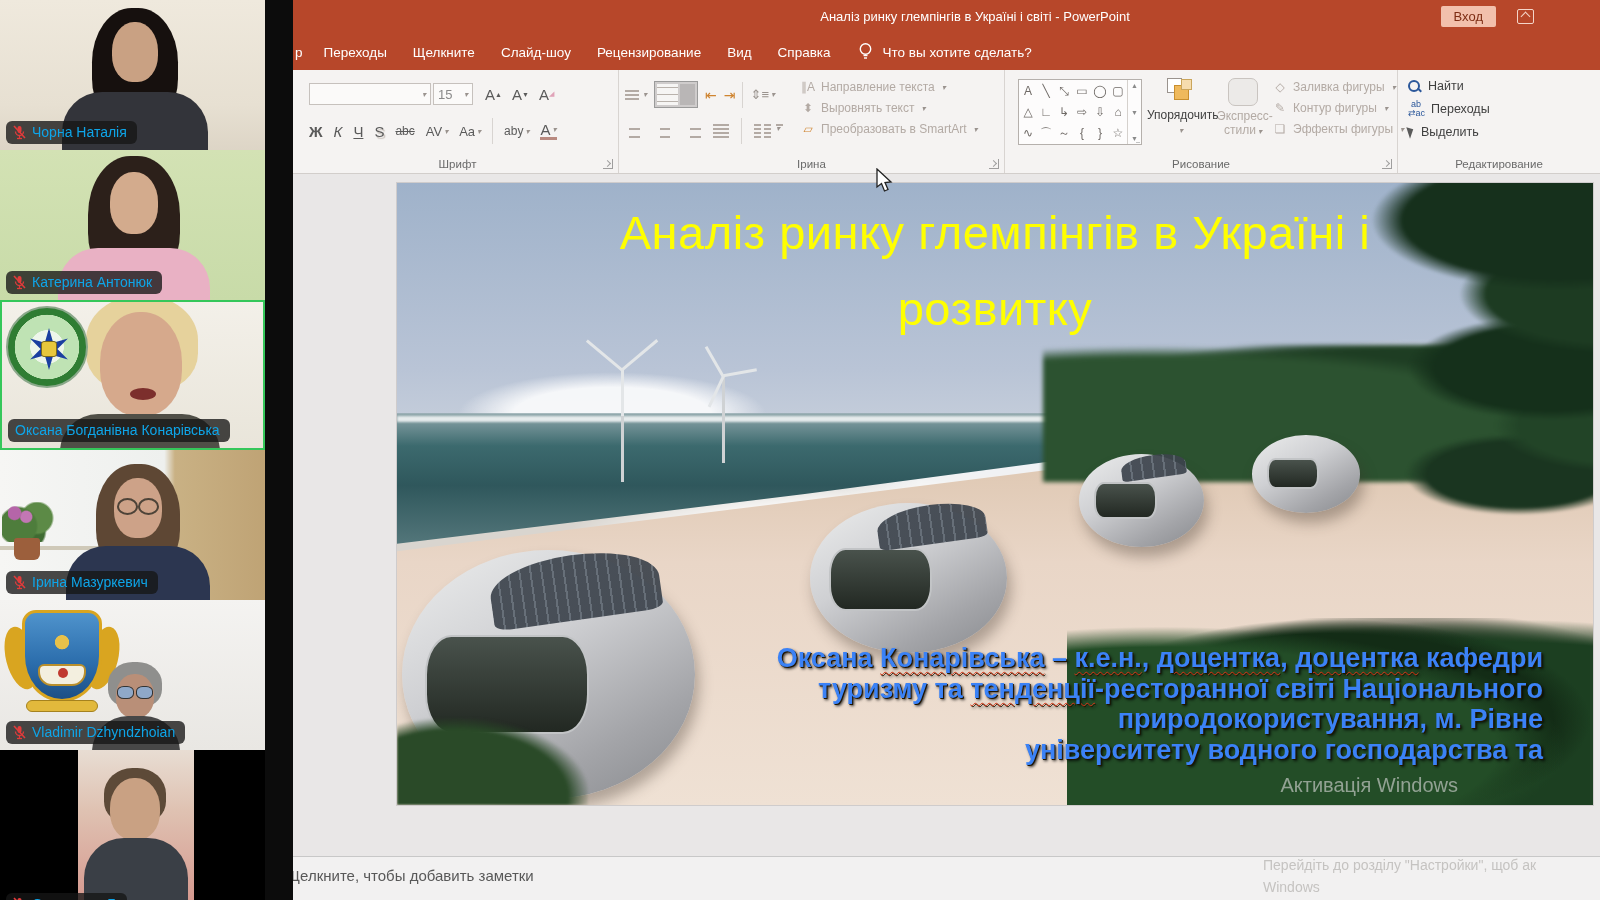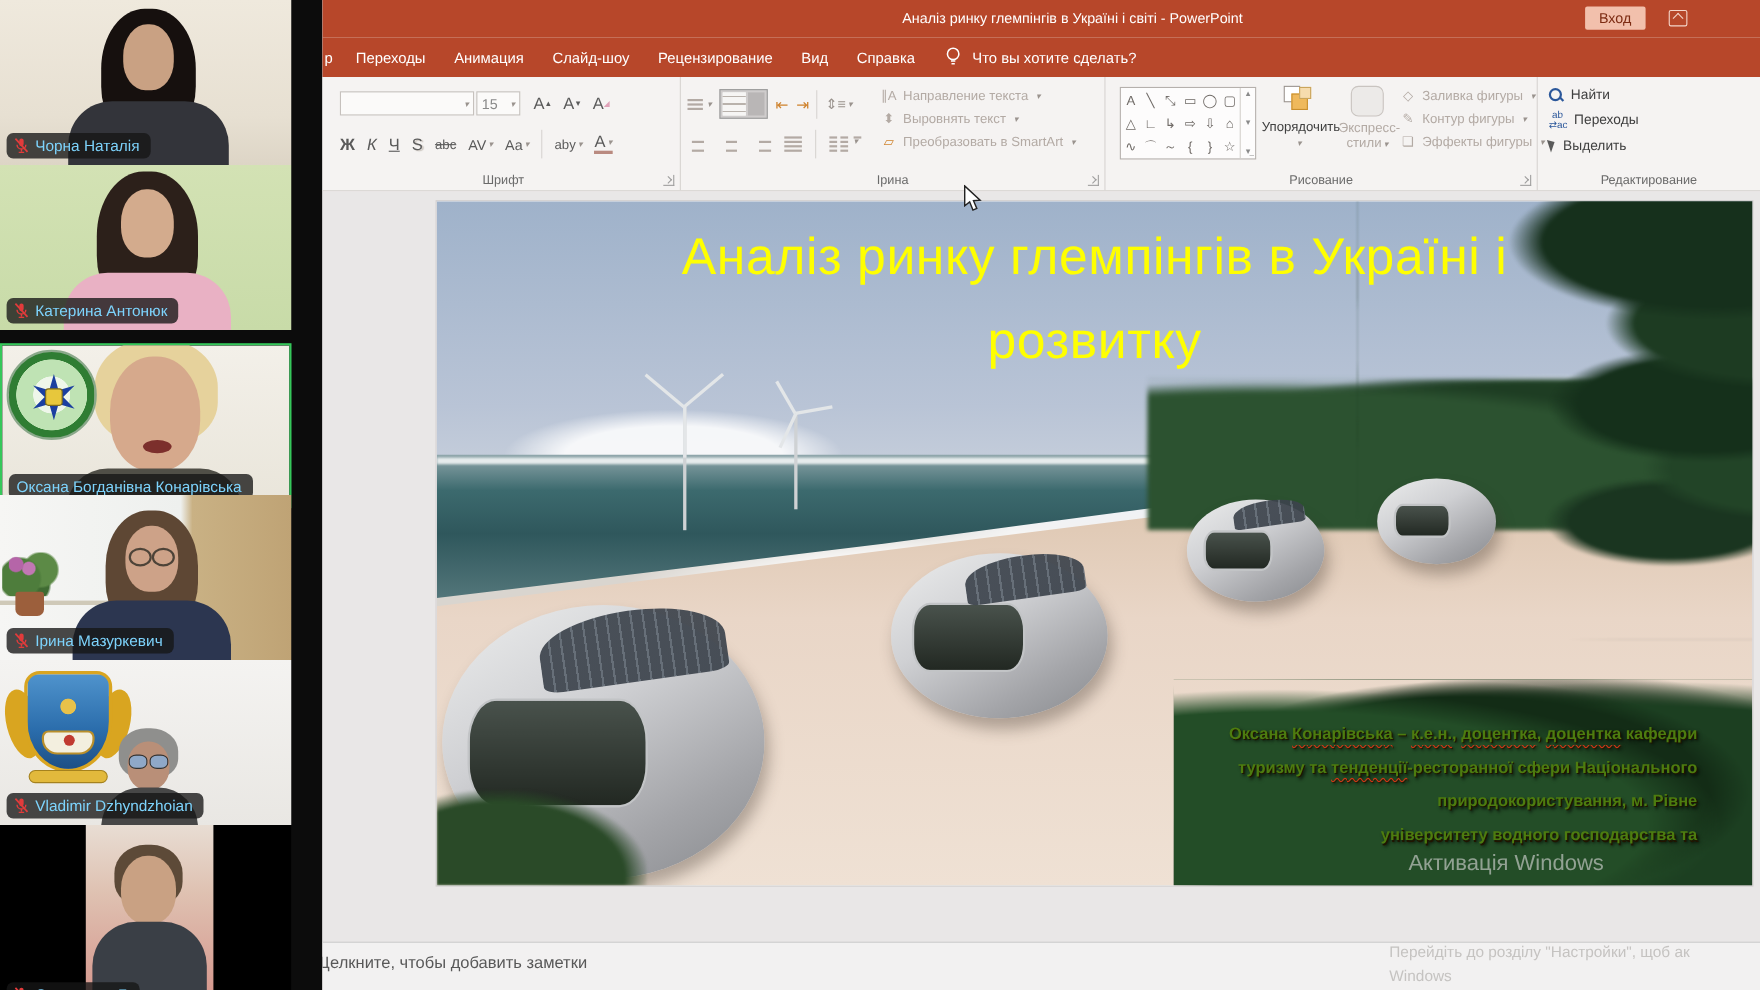--- a/index.html
+++ b/index.html
@@ -4,21 +4,21 @@
 <style>
   * { margin:0; padding:0; box-sizing:border-box; }
   html,body { width:1600px; height:900px; overflow:hidden; background:#000;
               font-family:"Liberation Sans", sans-serif; }
   body { display:flex; }
 
   
   .sidebar { position:relative; width:293px; height:900px; background:#0c0c0c; flex:none; }
   .tile { position:absolute; left:0; width:265px; height:150px; overflow:hidden; background:#111; }
   .tile .vbg { position:absolute; inset:0; }
-  .t1 { top:0; } .t2 { top:150px; } .t3 { top:312px; } .t4 { top:450px; }
+  .t1 { top:0; } .t2 { top:150px; } .t3 { top:300px; } .t4 { top:450px; }
   .t5 { top:600px; } .t6 { top:750px; height:150px; }
   .t3 { border:2px solid #35c75a; }
   .t1 .vbg { background:linear-gradient(180deg,#efe9dd 0%,#e7e0d2 70%,#ddd5c6 100%); }
   .t2 .vbg { background:linear-gradient(180deg,#d3e2b4 0%,#c8dba8 100%); }
   .t3 .vbg { background:linear-gradient(180deg,#f3f0e9 0%,#e9e5da 100%); }
   .t5 .vbg { background:linear-gradient(180deg,#f4f3f1,#e9e7e3); }
   .t6 .vbg { background:#000; }
   .t6 .vstrip { position:absolute; left:78px; top:0; width:116px; height:150px;
       background:linear-gradient(180deg,#e8ddd3 0%,#dfc2b2 40%,#d69a90 100%); }
   
@@ -89,21 +89,21 @@
       linear-gradient(180deg,#4f93cc 0%,#2a6cab 60%,#1d4f85 100%);
       border:3px solid #d9a520; border-radius:14px 14px 50% 50%; }
   .crest-book { position:absolute; left:32px; top:56px; width:48px; height:22px; background:#f3efdf;
       border-radius:6px 6px 14px 14px; border:2px solid #b98f2c; }
   .crest-dot { position:absolute; left:52px; top:60px; width:10px; height:10px; border-radius:50%; background:#c03a30; }
   .crest-ribbon { position:absolute; left:20px; top:92px; width:72px; height:12px; background:#e2b93c;
       border-radius:8px; border:1px solid #a5821e; }
   
   .pill { position:absolute; left:6px; bottom:6px; display:flex; align-items:center; gap:6px;
       background:rgba(22,22,22,.78); border-radius:6px; padding:3px 10px 4px 7px; max-width:250px; }
-  .pill .nm { color:#7dd3fc; font-size:14px; white-space:nowrap; }
+  .pill .nm { color:#0ea5e9; font-size:14px; white-space:nowrap; }
   .t6 .pill { bottom:-16px; }
   .mic-off { width:13px; height:15px; flex:none; }
 
   
   .ppt { position:relative; width:1307px; height:900px; flex:none; background:#f5f3f2; overflow:hidden; }
   .titlebar { position:relative; height:34px; background:#b7472a; }
   .tb-title { position:absolute; left:392px; top:9px; width:580px; text-align:center;
       color:#fff; font-size:13px; white-space:nowrap; }
   .tb-signin { position:absolute; right:104px; top:6px; background:#f2c0ac; color:#7d2c13;
       font-size:13px; padding:3px 13px; border:none; border-radius:2px; }
@@ -263,22 +263,22 @@
   .pod2 { left:34.5%; top:51.5%; width:16.5%; height:24%; }
   .pod2 .win { left:10%; top:30%; width:52%; height:42%; }
   .pod2 .solar { left:34%; top:1%; width:55%; height:26%; }
   .pod3 { left:57%; top:43.5%; width:10.5%; height:15%; }
   .pod3 .win { left:12%; top:30%; width:50%; height:40%; }
   .pod3 .solar { left:34%; top:2%; width:52%; height:25%; }
   .pod4 { left:71.5%; top:40.5%; width:9%; height:12.5%; }
   .pod4 .win { left:14%; top:30%; width:48%; height:40%; }
   .slide-title { position:absolute; left:3%; top:12px; width:94%; text-align:center;
       color:#ffff00; font-size:47px; line-height:76px; font-weight:500; letter-spacing:.5px; }
-  .author { position:absolute; right:50px; bottom:30px; text-align:right; color:#4d7c0f;
-      font-size:15px; font-weight:bold; line-height:30.5px;
+  .author { position:absolute; right:50px; bottom:40px; text-align:right; color:#3b82f6;
+      font-size:27px; font-weight:bold; line-height:30.5px;
       text-shadow:1px 1px 0 #201500, 2px 2px 3px rgba(0,0,0,.8); }
   .wavy { text-decoration:underline; text-decoration-style:wavy; text-decoration-color:#d23415;
       text-decoration-thickness:1px; text-underline-offset:4px; }
   .wm1 { position:absolute; right:135px; bottom:8px; color:rgba(214,214,214,.62);
       font-size:20px; text-shadow:none; }
   
   .notes { position:relative; height:44px; background:#f2f1f1; border-top:1px solid #c8c8c8; overflow:hidden; }
   .notes-ph { position:absolute; left:-7px; top:10px; color:#585858; font-size:15px; white-space:nowrap; }
   .wm2 { position:absolute; left:970px; top:0; color:#c5c3c1; font-size:14px; white-space:nowrap; }
   .wm3 { position:absolute; left:970px; top:22px; color:#c5c3c1; font-size:14px; }
@@ -422,21 +422,21 @@
 
   <div class="titlebar">
     <span class="tb-title">Аналіз ринку глемпінгів в Україні і світі  -  PowerPoint</span>
     <button class="tb-signin">Вход</button>
     <span class="tb-display"></span>
   </div>
 
   <nav class="tabs">
     <span class="tab-partial">р</span>
     <span class="tab">Переходы</span>
-    <span class="tab">Анимация</span>
+    <span class="tab">Щелкните</span>
     <span class="tab">Слайд-шоу</span>
     <span class="tab">Рецензирование</span>
     <span class="tab">Вид</span>
     <span class="tab">Справка</span>
     <svg class="bulb" viewBox="0 0 15 20">
       <circle cx="7.5" cy="7" r="5.2" fill="none" stroke="#fff" stroke-width="1.4"></circle>
       <line x1="5.5" y1="13.5" x2="9.5" y2="13.5" stroke="#fff" stroke-width="1.4"></line>
       <line x1="6" y1="16" x2="9" y2="16" stroke="#fff" stroke-width="1.4"></line>
     </svg>
     <span class="tellme">Что вы хотите сделать?</span>
@@ -702,21 +702,21 @@
         <div class="palms"></div>
         <div class="bushes"></div>
         <div class="grass-l"></div>
       </div>
       <div class="slide-title">
           <div>Аналіз ринку глемпінгів в Україні і</div>
           <div>розвитку</div>
         </div>
       <div class="author">
           <div><span>Оксана </span><span class="wavy">Конарівська</span><span> – </span><span class="wavy">к.е.н.</span><span>, </span><span class="wavy">доцентка</span><span>, </span><span class="wavy">доцентка</span><span> кафедри</span></div>
-          <div><span>туризму та </span><span class="wavy">тенденції</span><span>-ресторанної сфери Національного</span></div>
+          <div><span>туризму та </span><span class="wavy">тенденції</span><span>-ресторанної світі Національного</span></div>
           <div><span>природокористування, м. Рівне</span></div>
           <div><span>університету водного господарства та</span></div>
         </div>
       <div class="wm1">Активація Windows</div>
     </div>
   </section>
 
   <section class="notes">
     <span class="notes-ph">Щелкните, чтобы добавить заметки</span>
     <span class="wm2">Перейдіть до розділу "Настройки", щоб ак</span>

